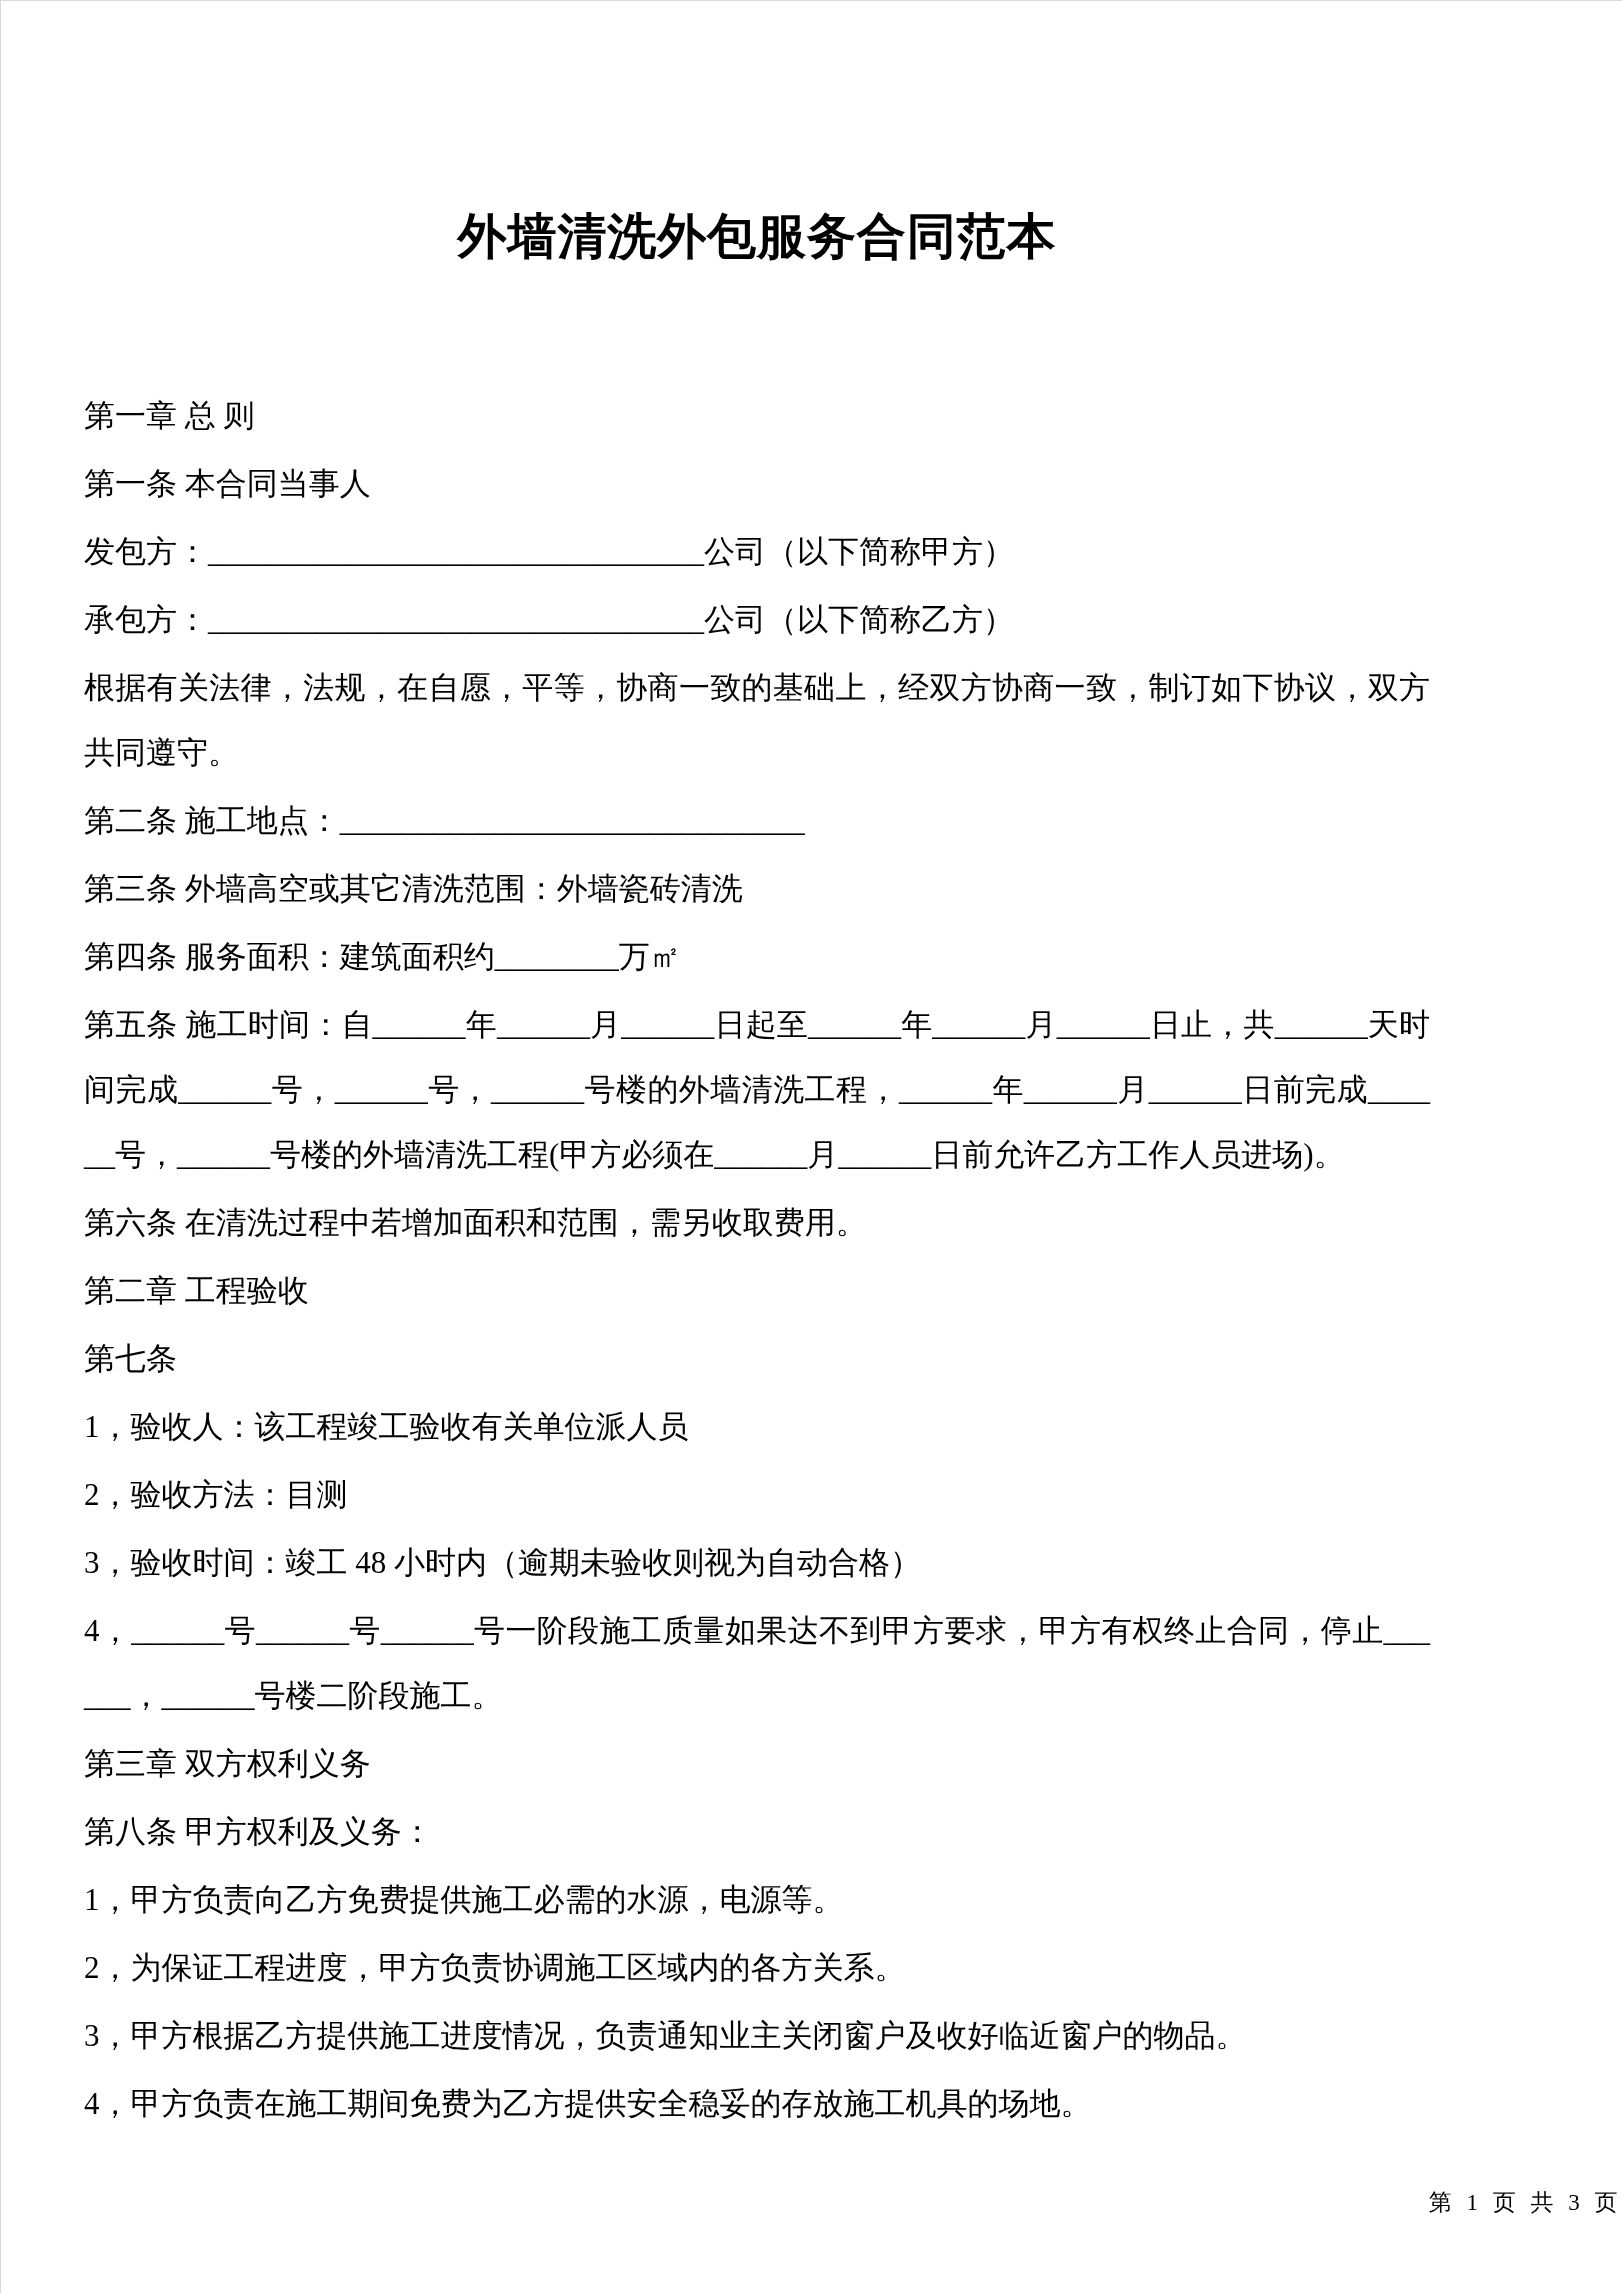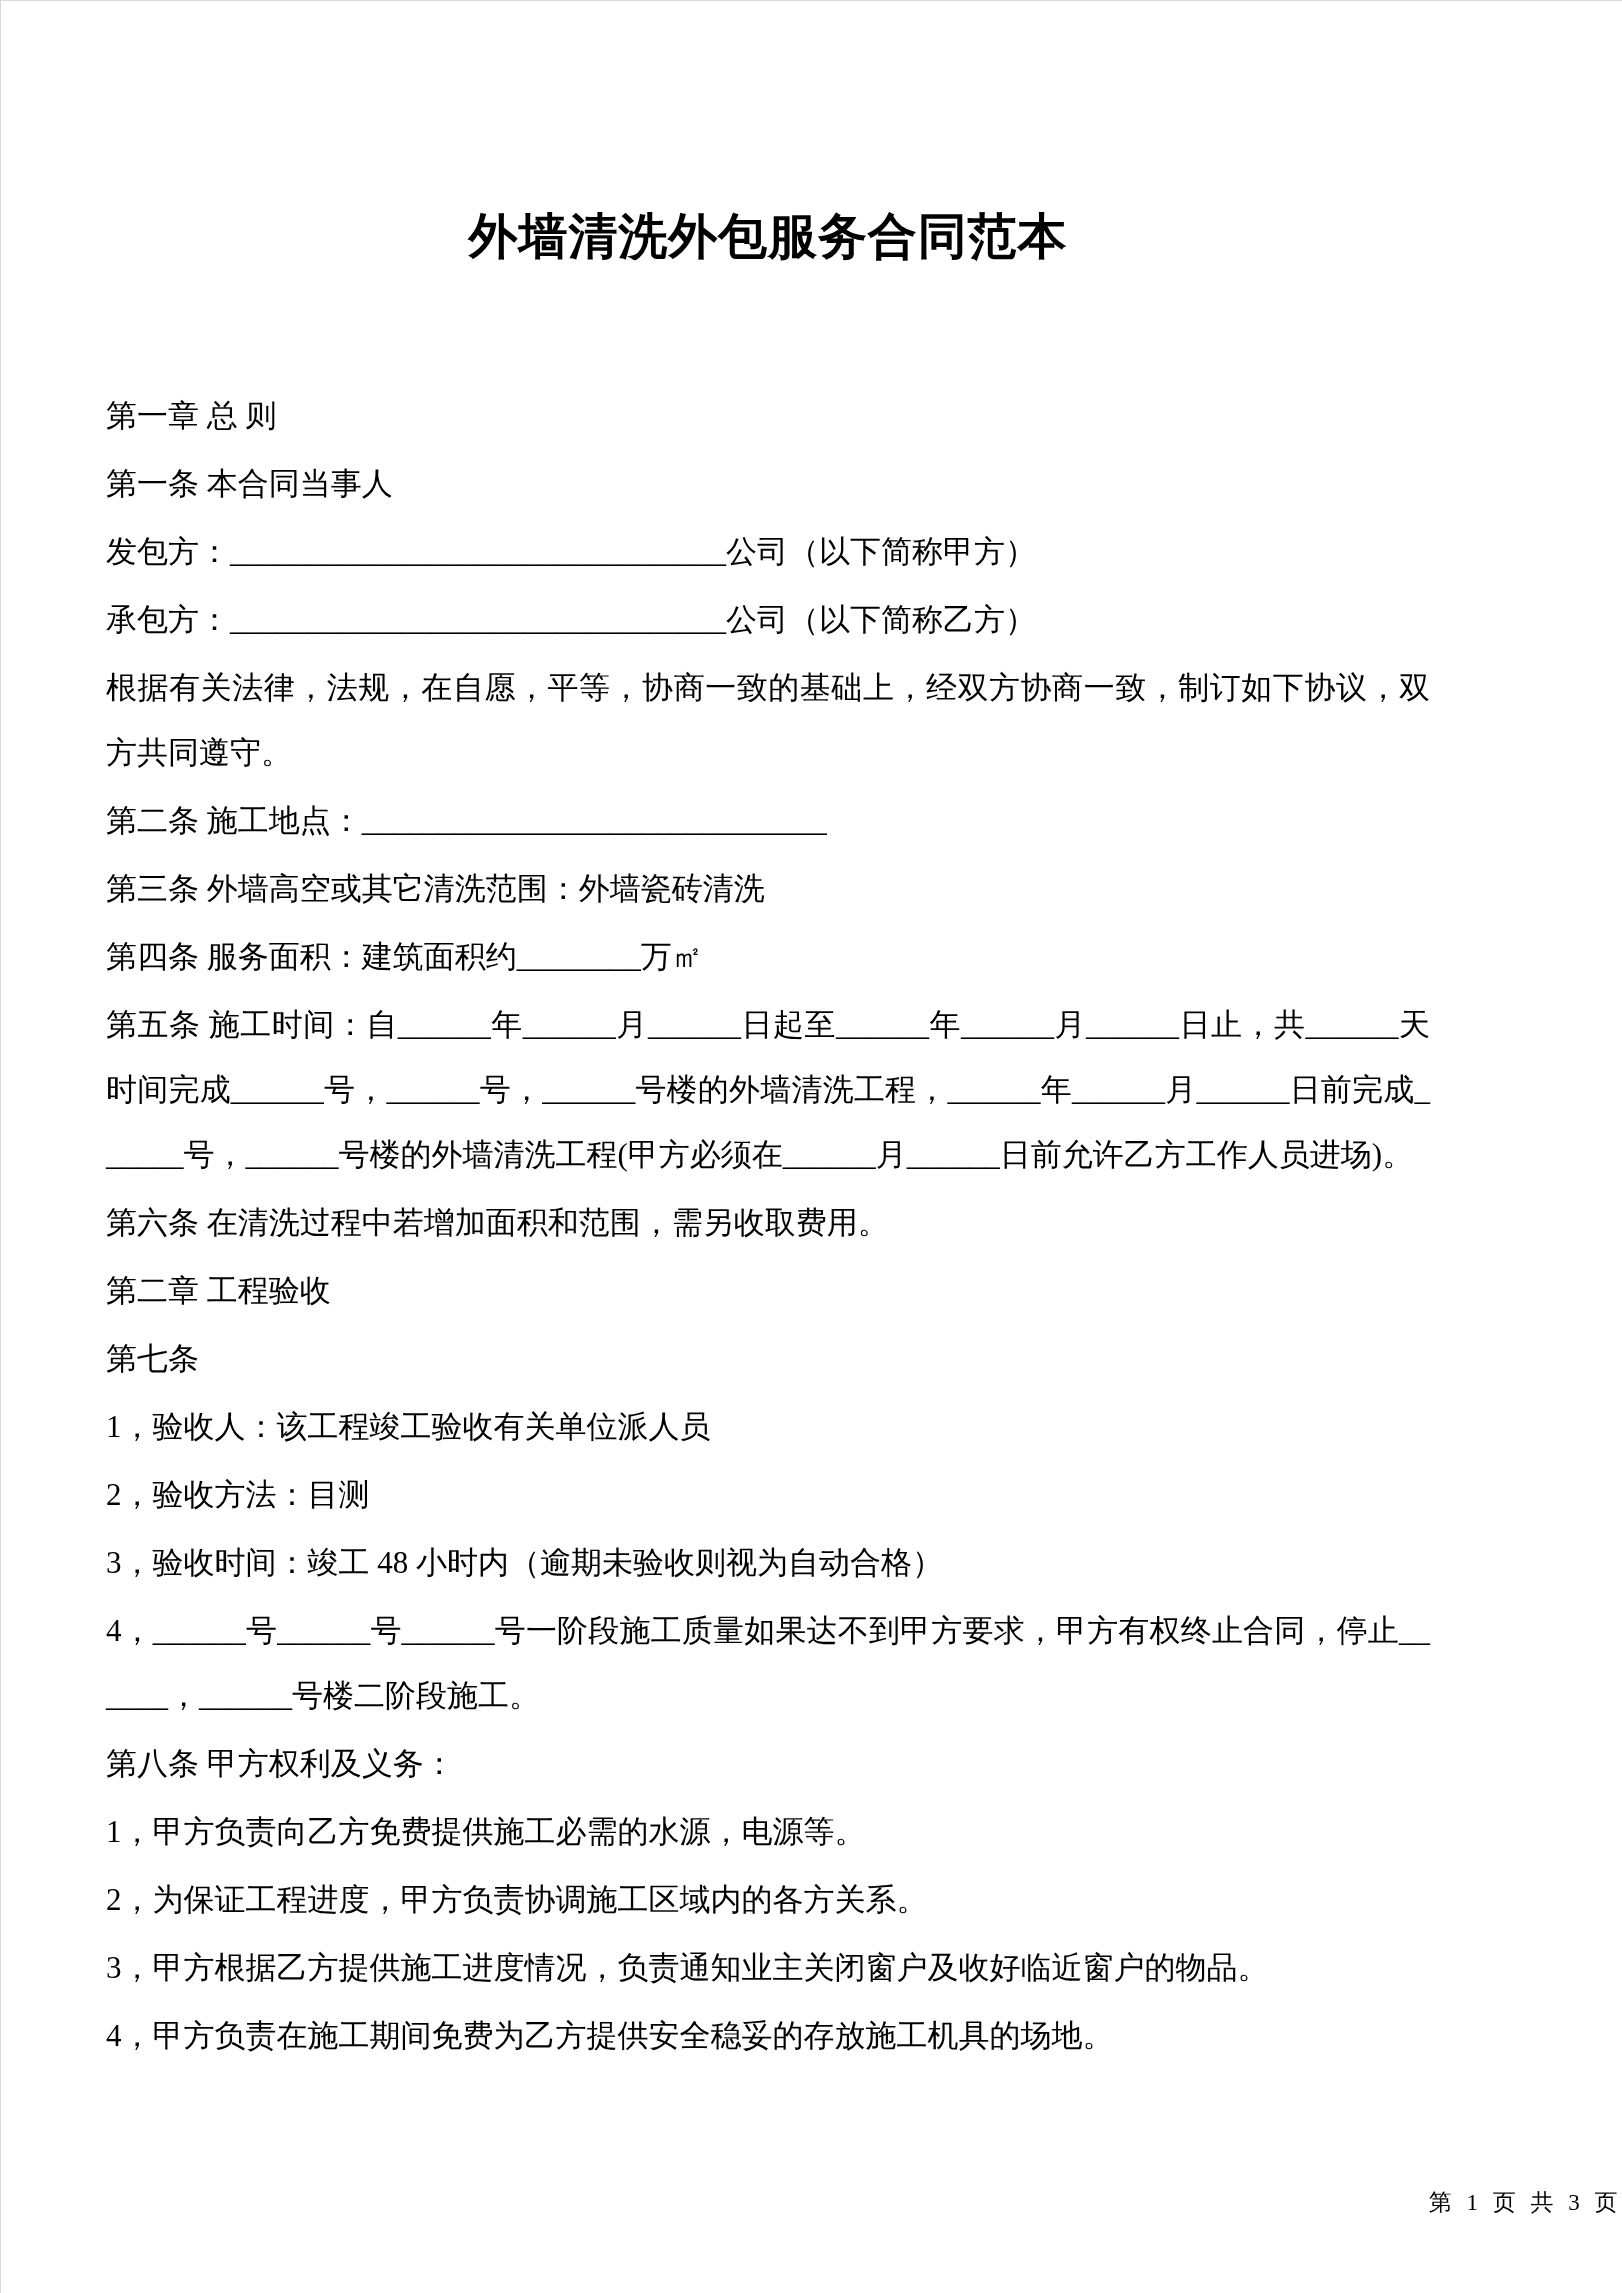--- a/index.html
+++ b/index.html
@@ -7,21 +7,21 @@
     padding: 0;
     background: #ffffff;
   }
   .page {
     position: relative;
     width: 1623px;
     height: 2294px;
     box-sizing: border-box;
     background: #ffffff;
     border: 0.9px solid #d9d9d9;
-    padding: 207px 189px 0 102px;
+    padding: 207px 189px 0 80px;
     font-family: "Liberation Serif", "DejaVu Serif", serif;
     color: #000000;
     overflow: hidden;
   }
   .doc-title {
     margin: 0 0 116px 0;
     text-align: center;
     font-size: 49px;
     line-height: 1.2;
     font-weight: bold;
@@ -65,20 +65,21 @@
     <p class="para">第三条 外墙高空或其它清洗范围：外墙瓷砖清洗</p>
     <p class="para">第四条 服务面积：建筑面积约________万㎡</p>
     <p class="para">第五条 施工时间：自______年______月______日起至______年______月______日止，共______天时间完成______号，______号，______号楼的外墙清洗工程，______年______月______日前完成______号，______号楼的外墙清洗工程(甲方必须在______月______日前允许乙方工作人员进场)。</p>
     <p class="para">第六条 在清洗过程中若增加面积和范围，需另收取费用。</p>
     <p class="para">第二章 工程验收</p>
     <p class="para">第七条</p>
     <p class="para">1，验收人：该工程竣工验收有关单位派人员</p>
     <p class="para">2，验收方法：目测</p>
     <p class="para">3，验收时间：竣工 48 小时内（逾期未验收则视为自动合格）</p>
     <p class="para">4，______号______号______号一阶段施工质量如果达不到甲方要求，甲方有权终止合同，停止______，______号楼二阶段施工。</p>
+    <p class="para">第三章 双方权利义务</p>
     <p class="para">第八条 甲方权利及义务：</p>
     <p class="para">1，甲方负责向乙方免费提供施工必需的水源，电源等。</p>
     <p class="para">2，为保证工程进度，甲方负责协调施工区域内的各方关系。</p>
     <p class="para">3，甲方根据乙方提供施工进度情况，负责通知业主关闭窗户及收好临近窗户的物品。</p>
     <p class="para">4，甲方负责在施工期间免费为乙方提供安全稳妥的存放施工机具的场地。</p>
   </div>
 
   <div class="page-footer">第 1 页 共 3 页</div>
 
 </div>

